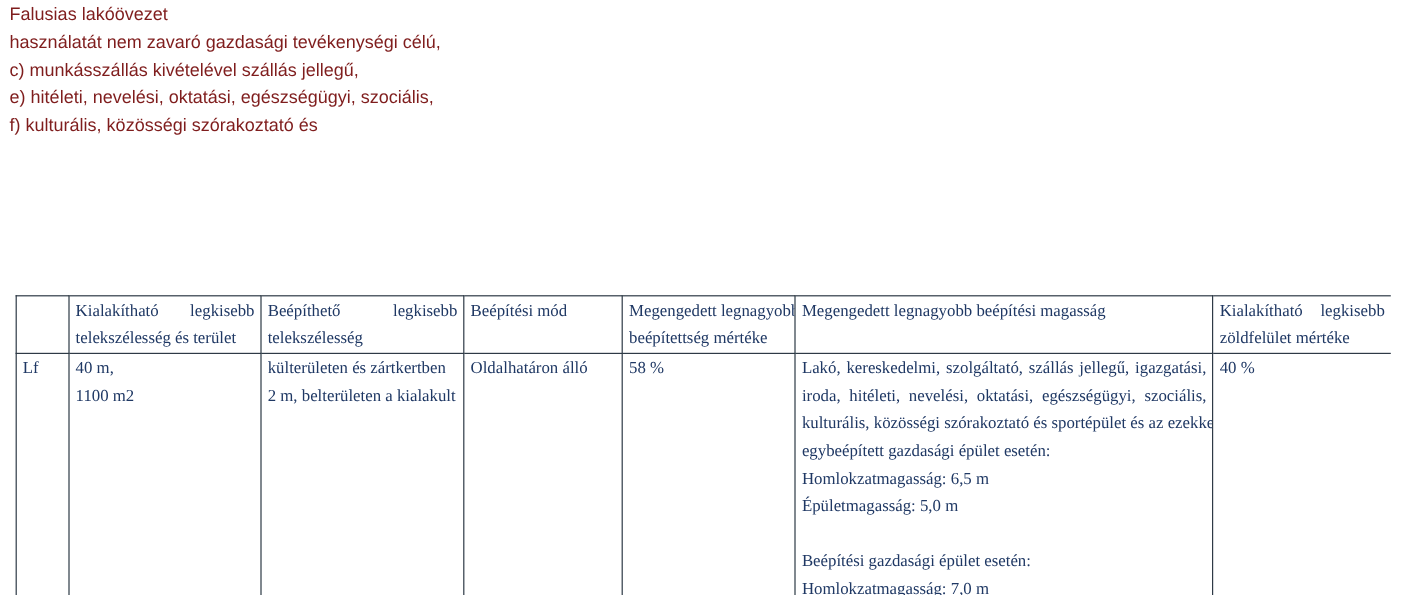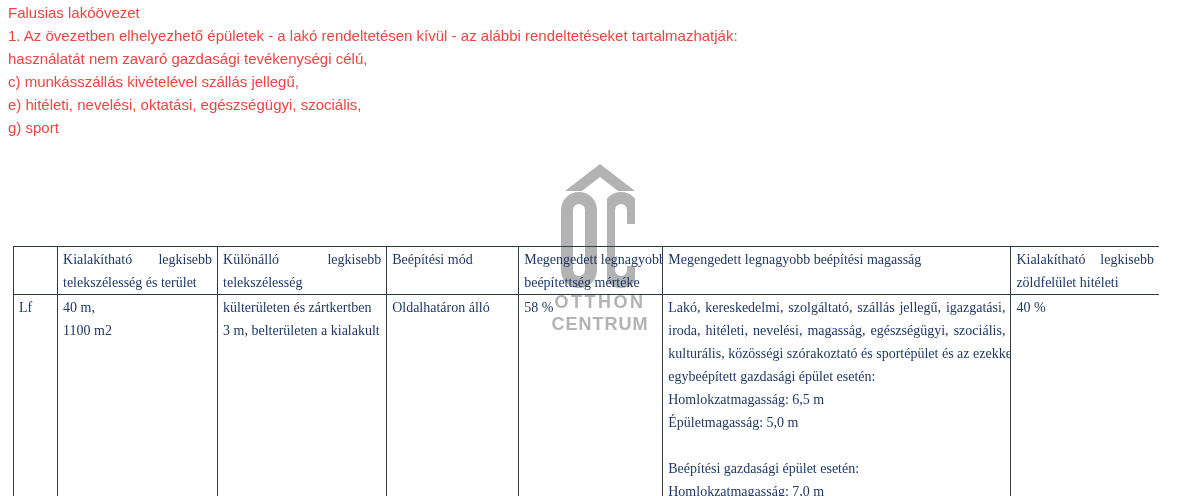--- a/index.html
+++ b/index.html
@@ -12,21 +12,21 @@
   }
   
   .watermark{
     position:absolute;left:543px;top:162px;width:114px;height:172px;
     z-index:0;
   }
   
   .intro{
     position:absolute;left:8px;top:1px;width:1174px;
     z-index:1;
-    font-size:15px;color:#ef4444;
+    font-size:15px;color:#7f1d1d;
   }
   .intro .ln{line-height:23px;min-height:23px;}
   
   .ztable{
     position:absolute;left:13px;top:246px;width:1146px;
     z-index:1;
     border-collapse:collapse;table-layout:fixed;
     font-family:"Liberation Serif","DejaVu Serif",serif;
     font-size:14px;color:#1f3864;
     background:transparent;
@@ -51,107 +51,88 @@
     text-align:justify;
     text-align-last:justify;
     -moz-text-align-last:justify;
   }
 </style>
 </head>
 <body>
 
 <div class="page">
 
-  <div class="watermark">
-    <svg width="114" height="172" viewBox="0 0 114 172">
-      <defs>
-        <mask id="cmask">
-          <rect x="0" y="0" width="114" height="172" fill="white"></rect>
-          <rect x="84" y="62" width="30" height="42" fill="black"></rect>
-        </mask>
-      </defs>
-
-      <polygon points="57,2 92,29 75,29 57,15 39,29 22,29" fill="#b3b3b3"></polygon>
-
-      <rect x="24" y="36" width="24" height="84" rx="12" fill="none" stroke="#b3b3b3" stroke-width="12"></rect>
-
-      <rect x="66" y="36" width="24" height="84" rx="12" fill="none" stroke="#b3b3b3" stroke-width="12" mask="url(#cmask)"></rect>
-      <text x="57" y="146" text-anchor="middle" font-family="Liberation Sans, DejaVu Sans, sans-serif" font-size="18" font-weight="bold" letter-spacing="2.5" fill="#b3b3b3">OTTHON</text>
-      <text x="57" y="168" text-anchor="middle" font-family="Liberation Sans, DejaVu Sans, sans-serif" font-size="18" font-weight="bold" letter-spacing="1" fill="#b3b3b3">CENTRUM</text>
-    </svg>
-  </div>
 
   <div class="intro">
       <div class="ln">Falusias lakóövezet</div>
-      <div class="ln">1. Az övezetben elhelyezhető épületek - a lakó rendeltetésen kívül - az alábbi rendeltetéseket tartalmazhatják:</div>
       <div class="ln">használatát nem zavaró gazdasági tevékenységi célú,</div>
       <div class="ln">c) munkásszállás kivételével szállás jellegű,</div>
       <div class="ln">e) hitéleti, nevelési, oktatási, egészségügyi, szociális,</div>
-      <div class="ln">g) sport</div>
+      <div class="ln">f) kulturális, közösségi szórakoztató és</div>
     </div>
 
   <table class="ztable">
     <colgroup>
       <col style="width:44px">
         <col style="width:160px">
         <col style="width:169px">
       <col style="width:132px">
         <col style="width:144px">
         <col style="width:348px">
       <col style="width:148px">
     </colgroup>
     <thead>
       <tr>
         <th></th>
         <th>
             <div class="ln jl">Kialakítható legkisebb</div>
             <div class="ln">telekszélesség és terület</div>
           </th>
         <th>
-            <div class="ln jl">Különálló legkisebb</div>
+            <div class="ln jl">Beépíthető legkisebb</div>
             <div class="ln">telekszélesség</div>
           </th>
         <th>
             <div class="ln">Beépítési mód</div>
           </th>
         <th>
             <div class="ln jl">Megengedett legnagyobb</div>
             <div class="ln">beépítettség mértéke</div>
           </th>
         <th>
             <div class="ln">Megengedett legnagyobb beépítési magasság</div>
           </th>
         <th>
             <div class="ln jl">Kialakítható legkisebb</div>
-            <div class="ln">zöldfelület hitéleti</div>
+            <div class="ln">zöldfelület mértéke</div>
           </th>
       </tr>
     </thead>
     <tbody>
       <tr>
         <td class="zone">
             <div class="ln">Lf</div>
           </td>
         <td>
             <div class="ln">40 m,</div>
             <div class="ln">1100 m2</div>
           </td>
         <td>
             <div class="ln">külterületen és zártkertben</div>
-            <div class="ln">3 m, belterületen a kialakult</div>
+            <div class="ln">2 m, belterületen a kialakult</div>
           </td>
         <td>
             <div class="ln">Oldalhatáron álló</div>
           </td>
         <td>
             <div class="ln">58 %</div>
           </td>
         <td>
             <div class="ln jl">Lakó, kereskedelmi, szolgáltató, szállás jellegű, igazgatási,</div>
-            <div class="ln jl">iroda, hitéleti, nevelési, magasság, egészségügyi, szociális,</div>
+            <div class="ln jl">iroda, hitéleti, nevelési, oktatási, egészségügyi, szociális,</div>
             <div class="ln jl">kulturális, közösségi szórakoztató és sportépület és az ezekkel</div>
             <div class="ln">egybeépített gazdasági épület esetén:</div>
             <div class="ln">Homlokzatmagasság: 6,5 m</div>
             <div class="ln">Épületmagasság: 5,0 m</div>
             <div class="ln">&nbsp;</div>
             <div class="ln">Beépítési gazdasági épület esetén:</div>
             <div class="ln">Homlokzatmagasság: 7,0 m</div>
           </td>
         <td>
             <div class="ln">40 %</div>

